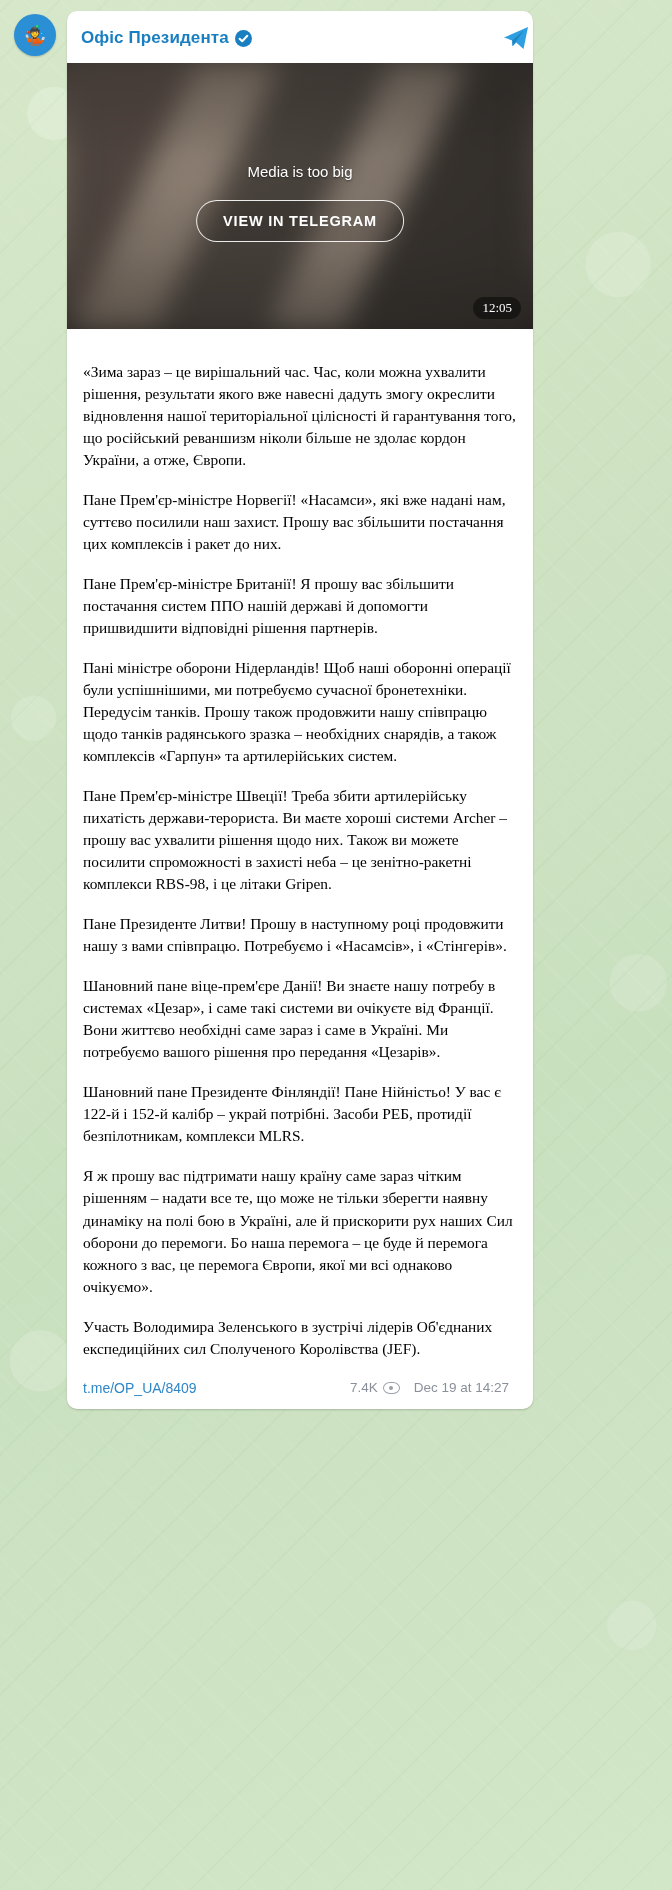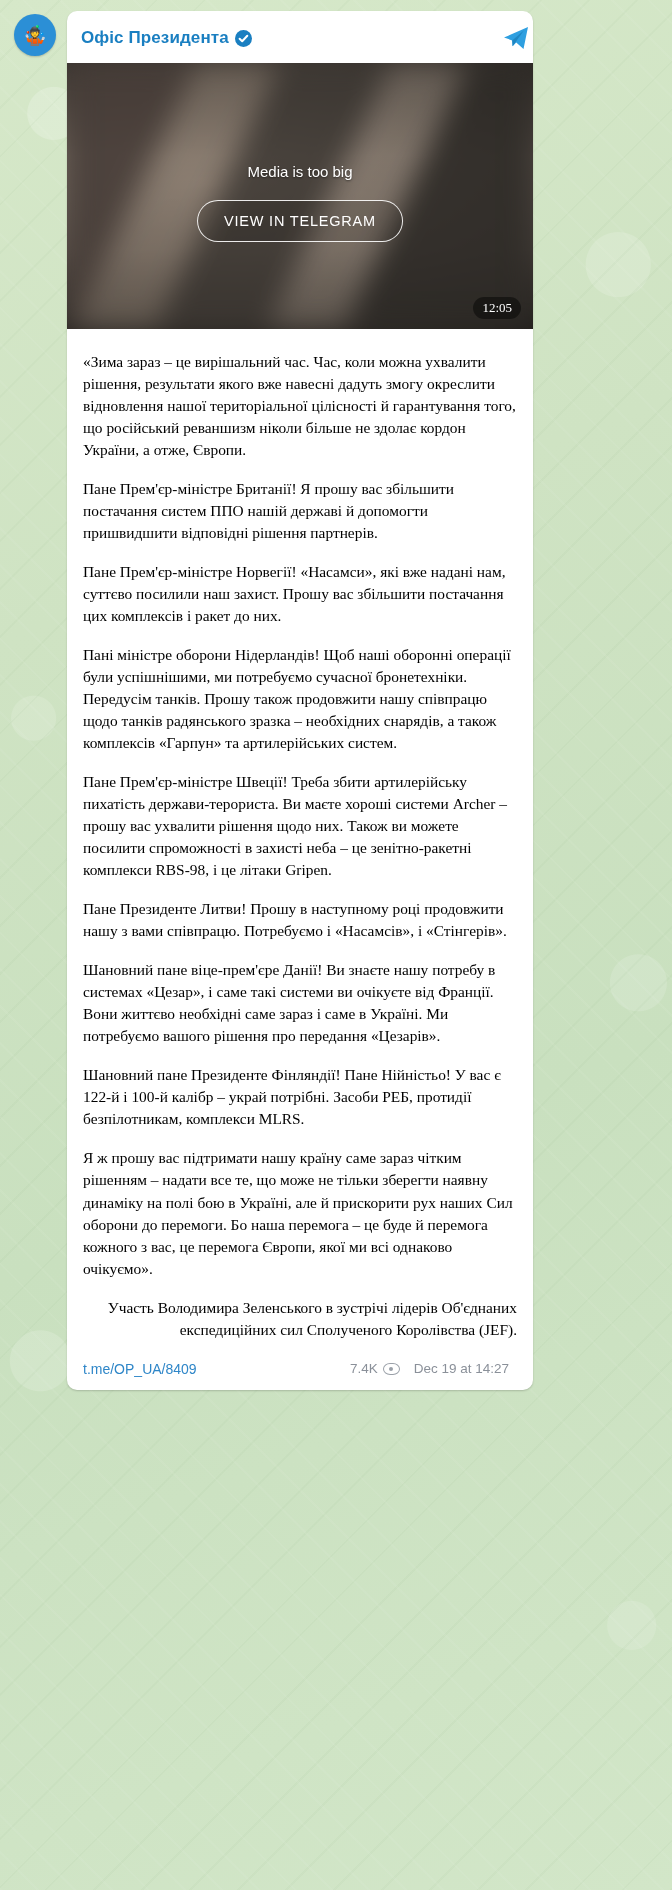--- a/index.html
+++ b/index.html
@@ -121,48 +121,48 @@
   .view-btn {
     position: absolute;
     left: 50%;
     transform: translateX(-50%);
     top: 137px;
     padding: 12px 26px;
     border: 1.5px solid rgba(255,255,255,0.9);
     border-radius: 22px;
     color: #ffffff;
     font-size: 14.5px;
-    font-weight: normal;
+    font-weight: bold;
     letter-spacing: 0.8px;
     background: rgba(0,0,0,0.12);
     cursor: pointer;
     white-space: nowrap;
   }
   .media-time {
     position: absolute;
     right: 12px;
     bottom: 10px;
     background: rgba(0,0,0,0.45);
     color: #fff;
     font-size: 13px;
     padding: 3px 9px;
     border-radius: 11px;
     font-family: Liberation Serif, serif;
   }
   .body {
     padding: 14px 16px 8px 16px;
   }
   .body p {
-    margin: 8px 0 17px 0;
+    margin: 18px 0 17px 0;
     font-size: 15.4px;
     line-height: 1.43;
     color: #000000;
     font-family: "Liberation Serif", serif;
   }
-  .body p:last-of-type { margin-bottom: 10px; text-align: right; }
+  .body p:last-of-type { margin-bottom: 10px; }
   .footer {
     display: flex;
     align-items: center;
     padding: 2px 24px 13px 16px;
     font-size: 13.5px;
     color: #8a9099;
   }
   .footer-link {
     color: #2e86c8;
     font-size: 14px;
@@ -221,27 +221,27 @@
   </div>
 
   <div class="media">
     <div class="media-label">Media is too big</div>
     <div class="view-btn">VIEW IN TELEGRAM</div>
     <div class="media-time">12:05</div>
   </div>
 
   <div class="body">
     <p>«Зима зараз – це вирішальний час. Час, коли можна ухвалити рішення, результати якого вже навесні дадуть змогу окреслити відновлення нашої територіальної цілісності й гарантування того, що російський реваншизм ніколи більше не здолає кордон України, а отже, Європи.</p>
+    <p>Пане Прем'єр-міністре Норвегії! «Насамси», які вже надані нам, суттєво посилили наш захист. Прошу вас збільшити постачання цих комплексів і ракет до них.</p>
     <p>Пане Прем'єр-міністре Британії! Я прошу вас збільшити постачання систем ППО нашій державі й допомогти пришвидшити відповідні рішення партнерів.</p>
-    <p>Пане Прем'єр-міністре Норвегії! «Насамси», які вже надані нам, суттєво посилили наш захист. Прошу вас збільшити постачання цих комплексів і ракет до них.</p>
     <p>Пані міністре оборони Нідерландів! Щоб наші оборонні операції були успішнішими, ми потребуємо сучасної бронетехніки. Передусім танків. Прошу також продовжити нашу співпрацю щодо танків радянського зразка – необхідних снарядів, а також комплексів «Гарпун» та артилерійських систем.</p>
     <p>Пане Прем'єр-міністре Швеції! Треба збити артилерійську пихатість держави-терориста. Ви маєте хороші системи Archer – прошу вас ухвалити рішення щодо них. Також ви можете посилити спроможності в захисті неба – це зенітно-ракетні комплекси RBS-98, і це літаки Gripen.</p>
     <p>Пане Президенте Литви! Прошу в наступному році продовжити нашу з вами співпрацю. Потребуємо і «Насамсів», і «Стінгерів».</p>
     <p>Шановний пане віце-прем'єре Данії! Ви знаєте нашу потребу в системах «Цезар», і саме такі системи ви очікуєте від Франції. Вони життєво необхідні саме зараз і саме в Україні. Ми потребуємо вашого рішення про передання «Цезарів».</p>
-    <p>Шановний пане Президенте Фінляндії! Пане Нійністьо! У вас є 122-й і 100-й калібр – украй потрібні. Засоби РЕБ, протидії безпілотникам, комплекси MLRS.</p>
+    <p>Шановний пане Президенте Фінляндії! Пане Нійністьо! У вас є 122-й і 152-й калібр – украй потрібні. Засоби РЕБ, протидії безпілотникам, комплекси MLRS.</p>
     <p>Я ж прошу вас підтримати нашу країну саме зараз чітким рішенням – надати все те, що може не тільки зберегти наявну динаміку на полі бою в Україні, але й прискорити рух наших Сил оборони до перемоги. Бо наша перемога – це буде й перемога кожного з вас, це перемога Європи, якої ми всі однаково очікуємо».</p>
     <p>Участь Володимира Зеленського в зустрічі лідерів Об'єднаних експедиційних сил Сполученого Королівства (JEF).</p>
   </div>
 
   <div class="footer">
     <a class="footer-link">t.me/OP_UA/8409</a>
     <span class="footer-spacer"></span>
     <span class="views">
       <span>7.4K</span>
       <span class="eye"></span>

